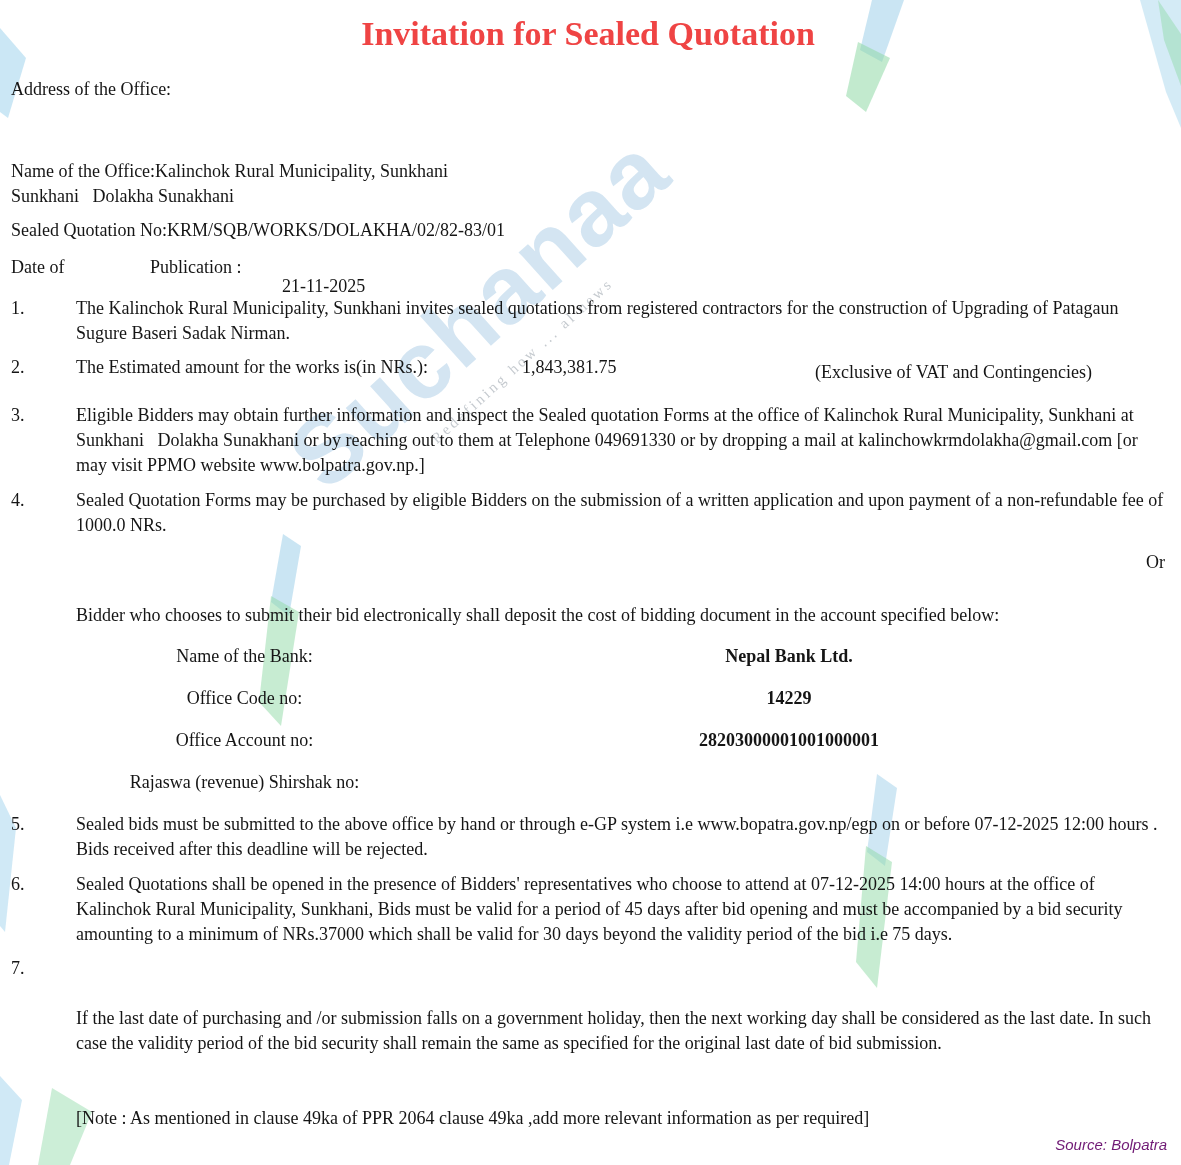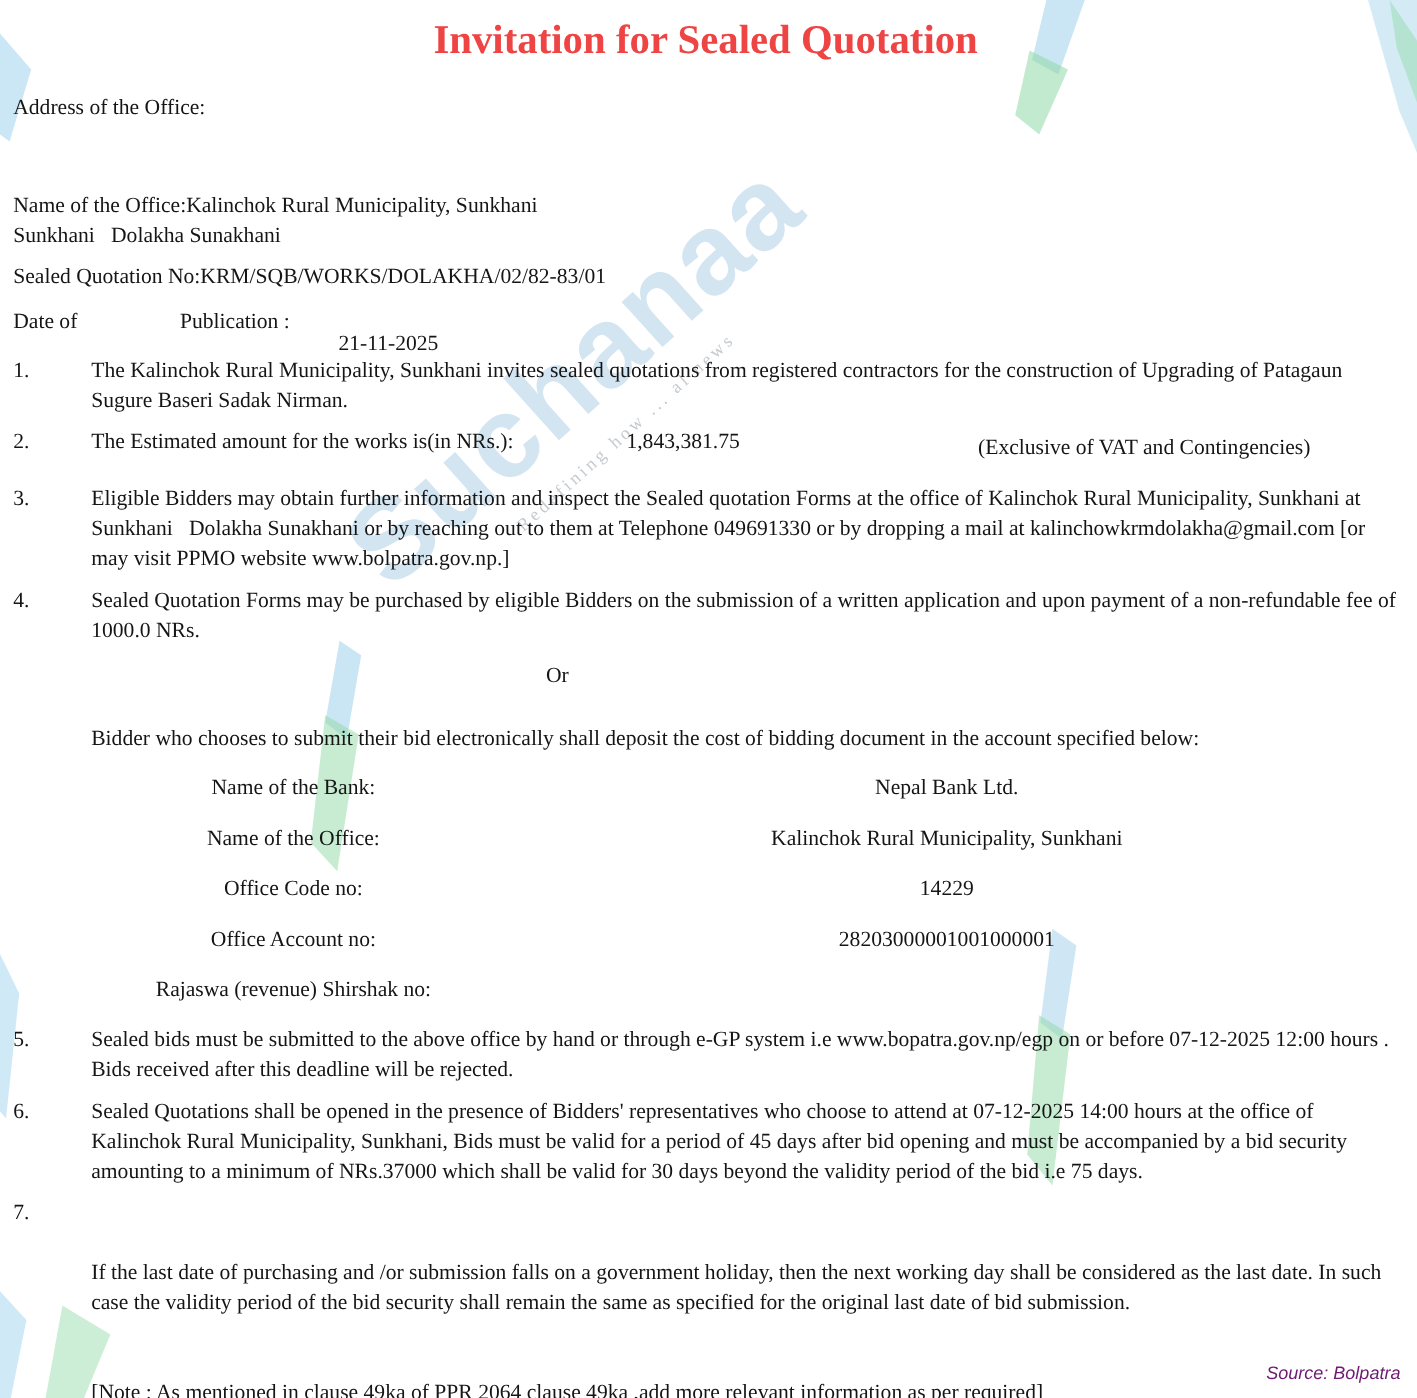--- a/index.html
+++ b/index.html
@@ -59,27 +59,27 @@
   .item2 { margin-top: 9px;  height: 30px; }
   .item2 .body { position: relative; white-space: nowrap; }
   .item2 .amount   { position: absolute; left: 446px; top: 0; }
   .item2 .vat-note { position: absolute; left: 739px; top: 5px; text-align: right; }
   .item3 { margin-top: 18px; }
   .item4 { margin-top: 10px; }
   .item5 { margin-top: 7px;  }
   .item6 { margin-top: 10px; }
   .item7 { margin-top: 9px;  }
 
-  .or-line    { margin-top: 12px; padding-left: 444px; line-height: 25px; }
+  .or-line    { margin-top: 12px; padding-left: 444px; line-height: 25px; text-align: right; }
   .intro-line { margin-top: 28px; padding-left: 65px; line-height: 25px; white-space: pre; }
 
   .bank-block { margin-top: 16px; padding-left: 65px; text-align: center; }
   .bank-row { display: flex; line-height: 25px; margin-bottom: 17px; }
   .bank-row .bk-label { flex: 0 0 337px; }
-  .bank-row .bk-value { flex: 1; }
+  .bank-row .bk-value { flex: 1; font-weight: bold; }
 
   .item7 .note-line { margin-top: 0; }
 
   .source-credit {
     position: absolute; right: 14px; top: 1136px; z-index: 2;
     font-family: "Liberation Sans", sans-serif;
     font-style: italic; font-size: 15px; color: #701a75;
   }
 </style>
 </head>
@@ -149,24 +149,20 @@
   <div class="line or-line">Or</div>
 
   <div class="line intro-line">Bidder who chooses to submit their bid electronically shall deposit the cost of bidding document in the account specified below:</div>
 
   <div class="bank-block">
     <div class="bank-row">
       <div class="bk-label">Name of the Bank:</div>
       <div class="bk-value">Nepal Bank Ltd.</div>
     </div>
     <div class="bank-row">
-      <div class="bk-label">Name of the Office:</div>
-      <div class="bk-value">Kalinchok Rural Municipality, Sunkhani</div>
-    </div>
-    <div class="bank-row">
       <div class="bk-label">Office Code no:</div>
       <div class="bk-value">14229</div>
     </div>
     <div class="bank-row">
       <div class="bk-label">Office Account no:</div>
       <div class="bk-value">28203000001001000001</div>
     </div>
     <div class="bank-row">
       <div class="bk-label">Rajaswa (revenue) Shirshak no:</div>
       <div class="bk-value"></div>

